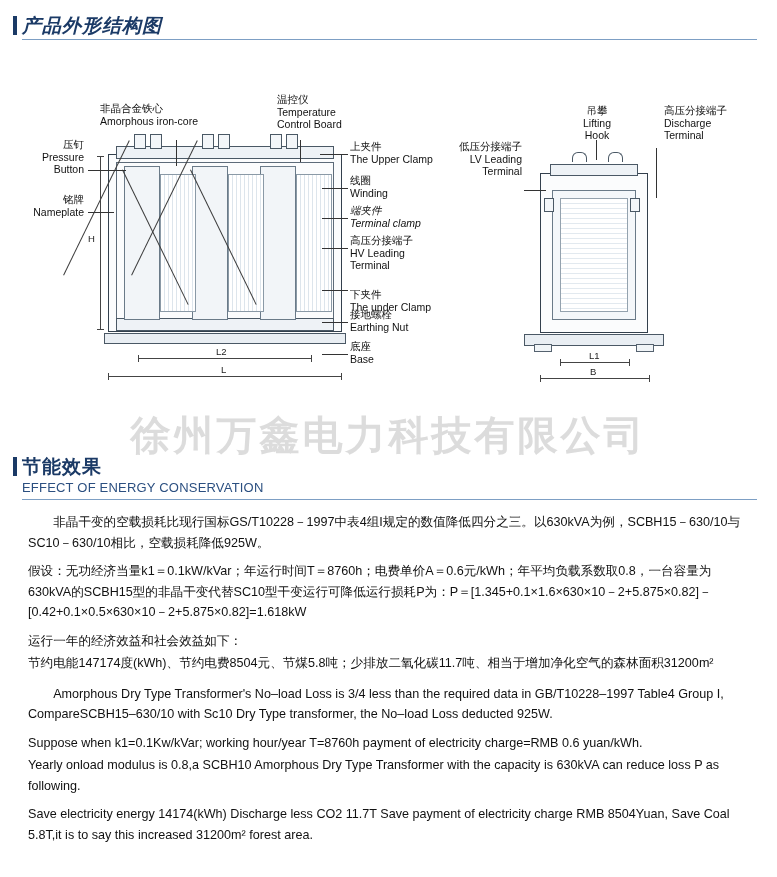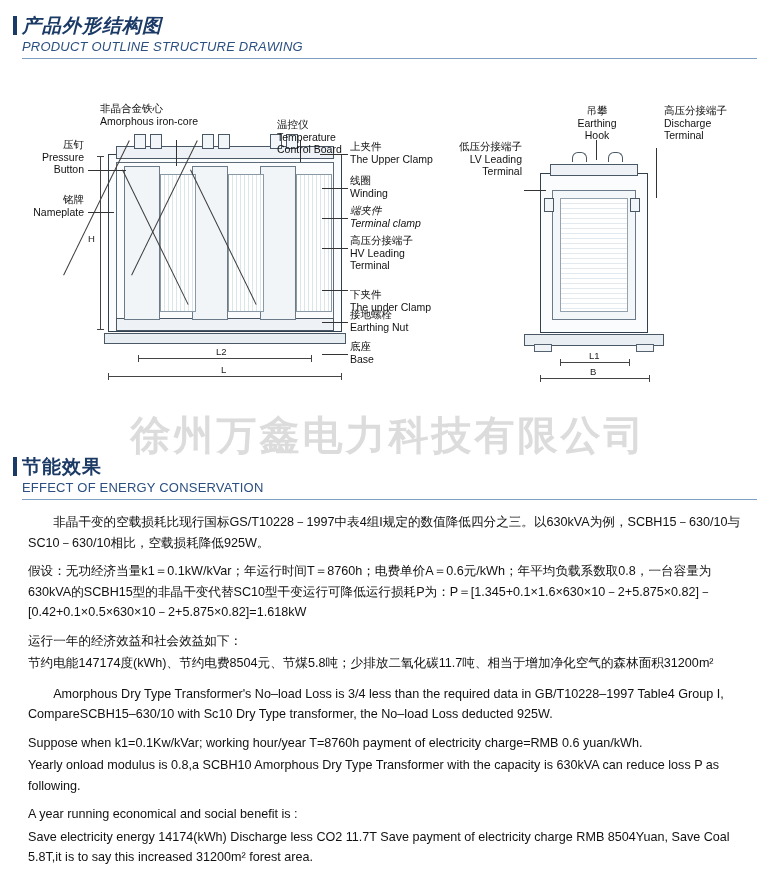--- a/index.html
+++ b/index.html
@@ -310,21 +310,20 @@
   }
 </style>
 </head>
 <body>
 
 <div class="page">
 
   <div class="section-head" id="head-product">
     <div class="bar"></div>
     <div class="cn">产品外形结构图</div>
-    <div class="en">PRODUCT OUTLINE STRUCTURE DRAWING</div>
     <div class="rule"></div>
   </div>
 
   <div class="drawing">
 
     <div class="frame-outer"></div>
     <div class="frame-inner"></div>
 
     <div class="top-clamp"></div>
     <div class="bottom-clamp"></div>
@@ -400,21 +399,21 @@
     <div class="lbl r" style="left:8px; top:115px; width:76px;">
       <span class="cnl">铭牌</span>
       <span class="enl">Nameplate</span>
     </div>
 
     <div class="lbl" style="left:100px; top:24px;">
       <span class="cnl">非晶合金铁心</span>
       <span class="enl">Amorphous iron-core</span>
     </div>
 
-    <div class="lbl" style="left:277px; top:40px;">
+    <div class="lbl" style="left:277px; top:15px;">
       <span class="cnl">温控仪</span>
       <span class="enl">Temperature</span>
       <span class="enl">Control Board</span>
     </div>
 
     <div class="lbl" style="left:350px; top:62px;">
       <span class="cnl">上夹件</span>
       <span class="enl">The Upper Clamp</span>
     </div>
 
@@ -450,21 +449,21 @@
     </div>
 
     <div class="lbl r" style="left:438px; top:62px; width:84px;">
       <span class="cnl">低压分接端子</span>
       <span class="enl">LV Leading</span>
       <span class="enl">Terminal</span>
     </div>
 
     <div class="lbl c" style="left:570px; top:26px; width:54px;">
       <span class="cnl">吊攀</span>
-      <span class="enl">Earthing</span>
+      <span class="enl">Lifting</span>
       <span class="enl">Hook</span>
     </div>
 
     <div class="lbl" style="left:664px; top:26px;">
       <span class="cnl">高压分接端子</span>
       <span class="enl">Discharge</span>
       <span class="enl">Terminal</span>
     </div>
   </div>
 
@@ -480,18 +479,17 @@
   <div class="body-text">
     <p class="indent">非晶干变的空载损耗比现行国标GS/T10228－1997中表4组I规定的数值降低四分之三。以630kVA为例，SCBH15－630/10与SC10－630/10相比，空载损耗降低925W。</p>
     <p>假设：无功经济当量k1＝0.1kW/kVar；年运行时间T＝8760h；电费单价A＝0.6元/kWh；年平均负载系数取0.8，一台容量为630kVA的SCBH15型的非晶干变代替SC10型干变运行可降低运行损耗P为：P＝[1.345+0.1×1.6×630×10－2+5.875×0.82]－[0.42+0.1×0.5×630×10－2+5.875×0.82]=1.618kW</p>
     <p class="tight">运行一年的经济效益和社会效益如下：</p>
     <p>节约电能147174度(kWh)、节约电费8504元、节煤5.8吨；少排放二氧化碳11.7吨、相当于增加净化空气的森林面积31200m²</p>
 
     <div class="en-blk">
       <p class="indent">Amorphous Dry Type Transformer's No–load Loss is 3/4 less than the required data in GB/T10228–1997 Table4 Group I, CompareSCBH15–630/10 with Sc10 Dry Type transformer, the No–load Loss deducted 925W.</p>
       <p class="tight">Suppose when k1=0.1Kw/kVar; working hour/year T=8760h payment of electricity charge=RMB 0.6 yuan/kWh.</p>
       <p>Yearly onload modulus is 0.8,a SCBH10 Amorphous Dry Type Transformer with the capacity is 630kVA can reduce loss P as following.</p>
-      <p class="tight">A year running economical and social benefit is :</p>
       <p>Save electricity energy 14174(kWh) Discharge less CO2 11.7T Save payment of electricity charge RMB 8504Yuan, Save Coal 5.8T,it is to say this increased 31200m² forest area.</p>
     </div>
   </div>
 
 </div>
 
 </body></html>

